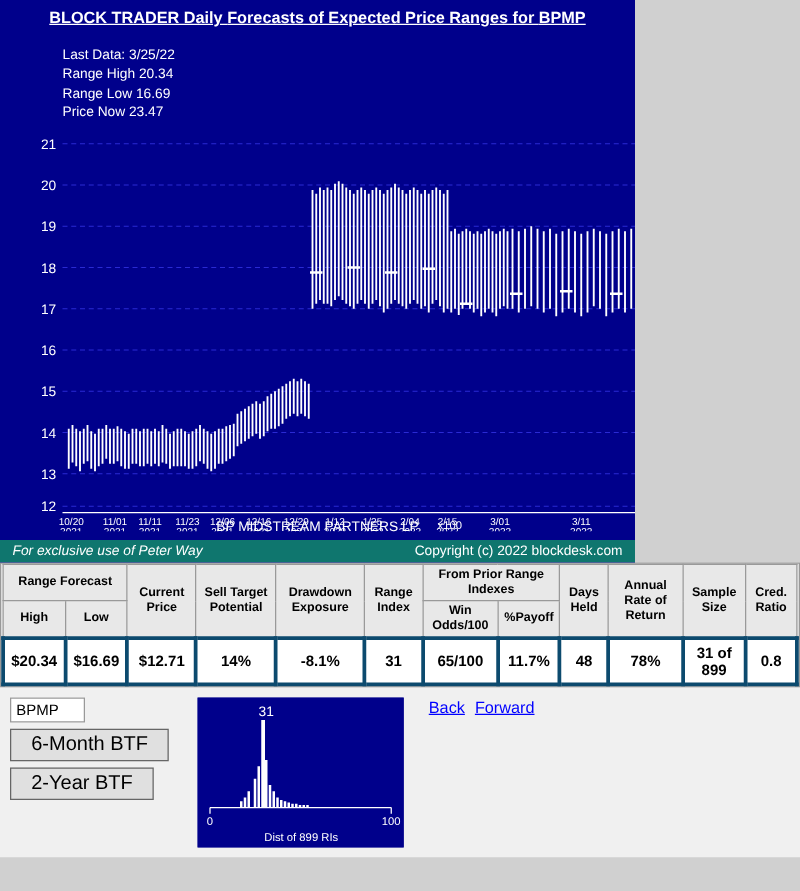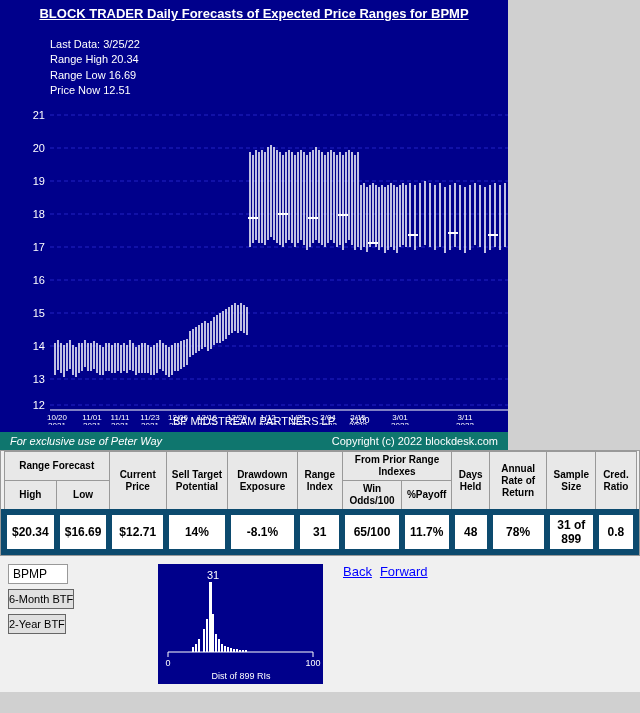--- a/index.html
+++ b/index.html
@@ -74,21 +74,21 @@
       background: #e8e8e8;
       border: 1px solid #999;
       padding: 2px 4px;
       text-align: center;
       font-weight: bold;
       font-size: 10px;
       line-height: 1.2;
     }
 
     .data-table td {
-      border: 6px solid #0c4a6e;
+      border: 3px solid #0c4a6e;
       padding: 3px 5px;
       text-align: center;
       font-size: 12px;
       font-weight: bold;
       background: white;
     }
 
     
     .bottom-section {
       display: flex;
@@ -107,22 +107,22 @@
 
     .ticker-input {
       width: 60px;
       font-size: 12px;
       padding: 2px 4px;
       border: 1px solid #999;
       background: white;
     }
 
     .btn {
-      padding: 3px 0;
-      font-size: 11px;
+      padding: 3px 16px;
+      font-size: 16px;
       border: 1px solid #666;
       background: #e0e0e0;
       cursor: pointer;
       text-align: center;
     }
 
     .btn-row {
       display: flex;
       gap: 5px;
       flex-wrap: wrap;
@@ -160,21 +160,21 @@
 <body>
 
 <div class="chart-container">
   <div class="chart-title">
     <span>BLOCK TRADER Daily </span><span style="text-decoration:underline;">Forecasts</span><span> of Expected Price Ranges for </span><span>BPMP</span>
   </div>
   <div class="chart-info">
     <div>Last Data: 3/25/22</div>
     <div>Range High  20.34</div>
     <div>Range Low   16.69</div>
-    <div>Price Now   12.51</div>
+    <div>Price Now   23.47</div>
   </div>
 
   <svg width="640" height="330" style="position:absolute;left:0;top:95px;">
 
     <line x1="50" y1="20" x2="630" y2="20" class="dashed-line"></line>
     <line x1="50" y1="53" x2="630" y2="53" class="dashed-line"></line>
     <line x1="50" y1="86" x2="630" y2="86" class="dashed-line"></line>
     <line x1="50" y1="119" x2="630" y2="119" class="dashed-line"></line>
     <line x1="50" y1="152" x2="630" y2="152" class="dashed-line"></line>
     <line x1="50" y1="185" x2="630" y2="185" class="dashed-line"></line>

